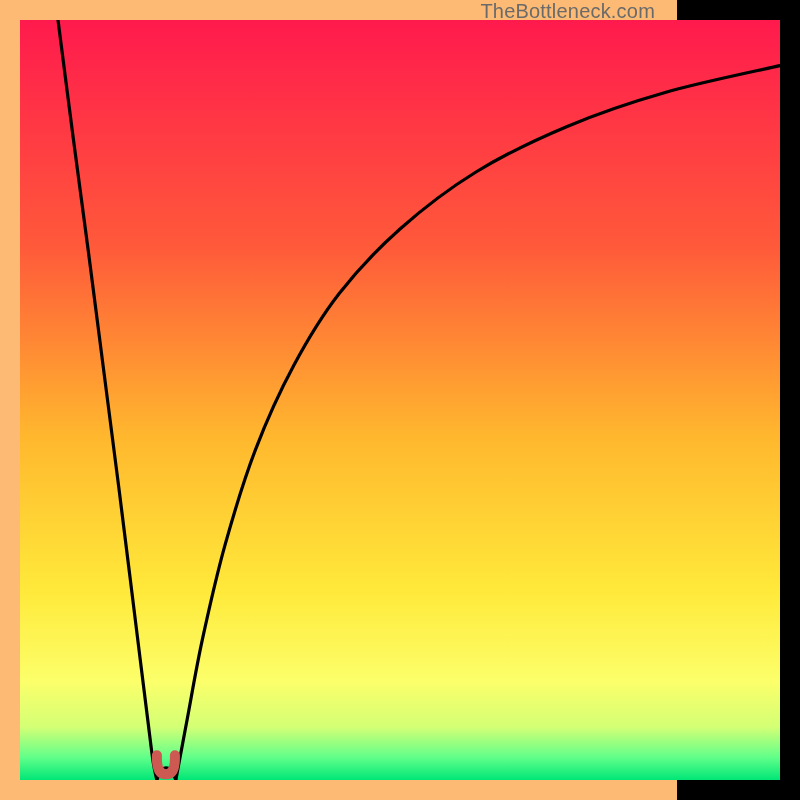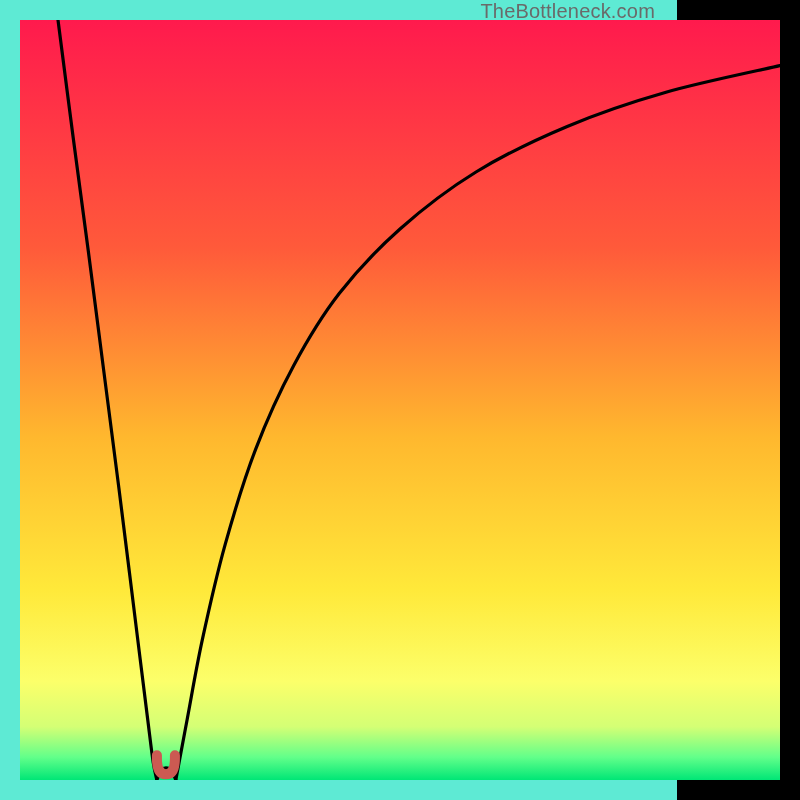--- a/index.html
+++ b/index.html
@@ -8,21 +8,21 @@
     width: 800px;
     height: 800px;
     overflow: hidden;
     background: #000;
     font-family: Arial, Helvetica, sans-serif;
   }
   .frame {
     position: relative;
     width: 677px;
     height: 800px;
-    background: #5eead4;
+    background: #fdba74;
   }
   .plot-area {
     position: absolute;
     left: 20px;
     top: 20px;
     width: 760px;
     height: 760px;
     overflow: hidden;
   }
   .gradient-bg {

